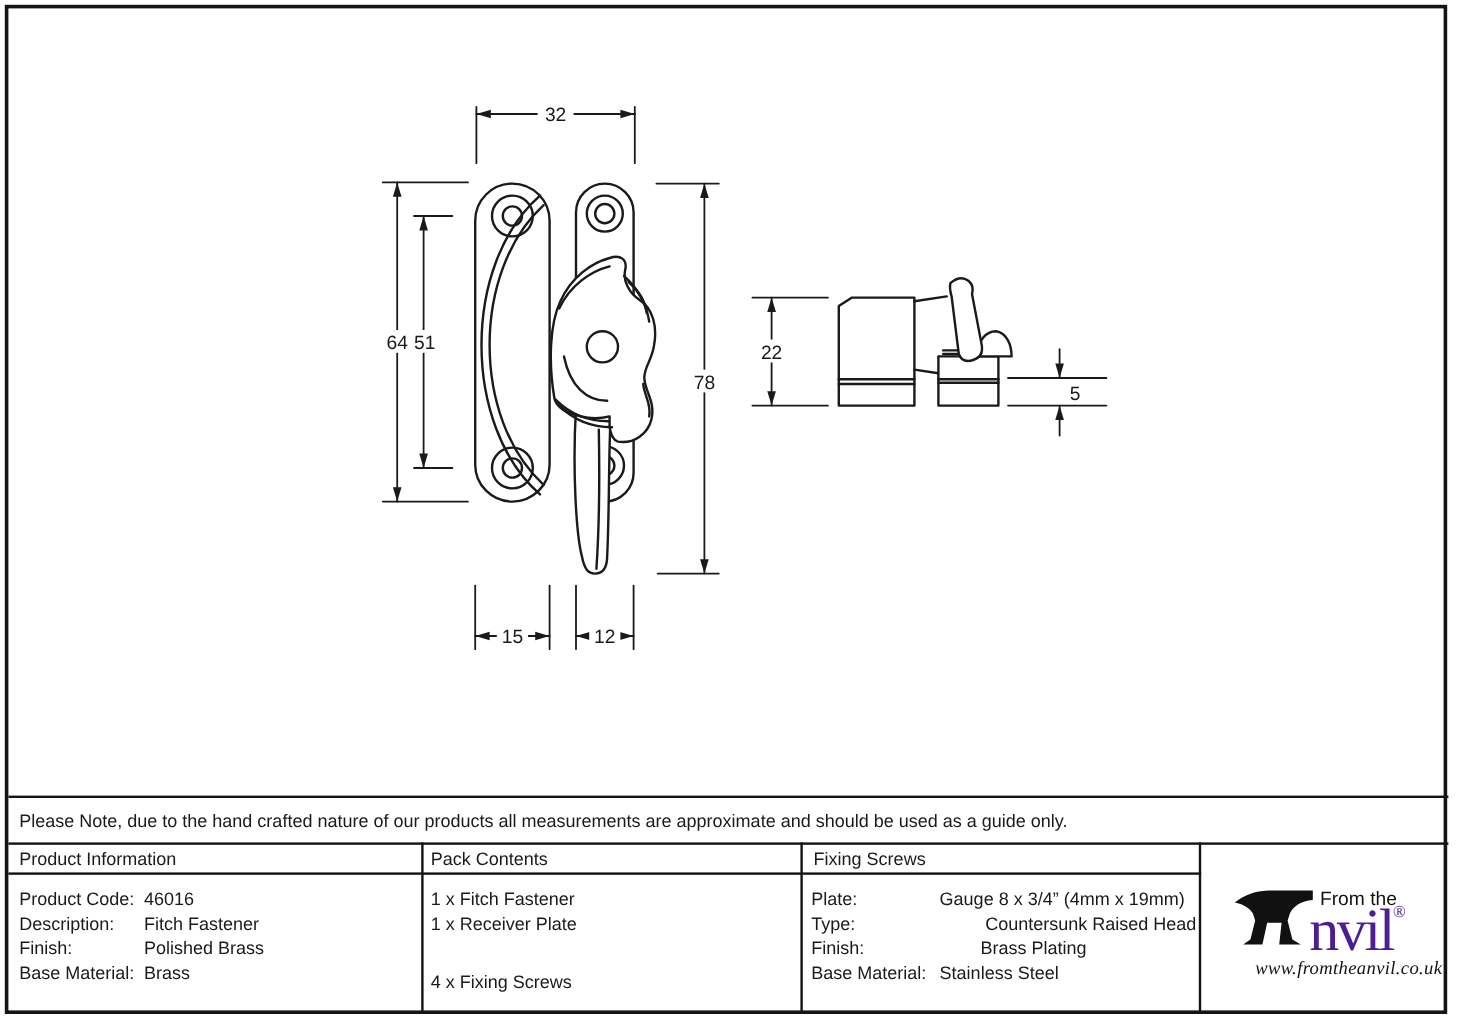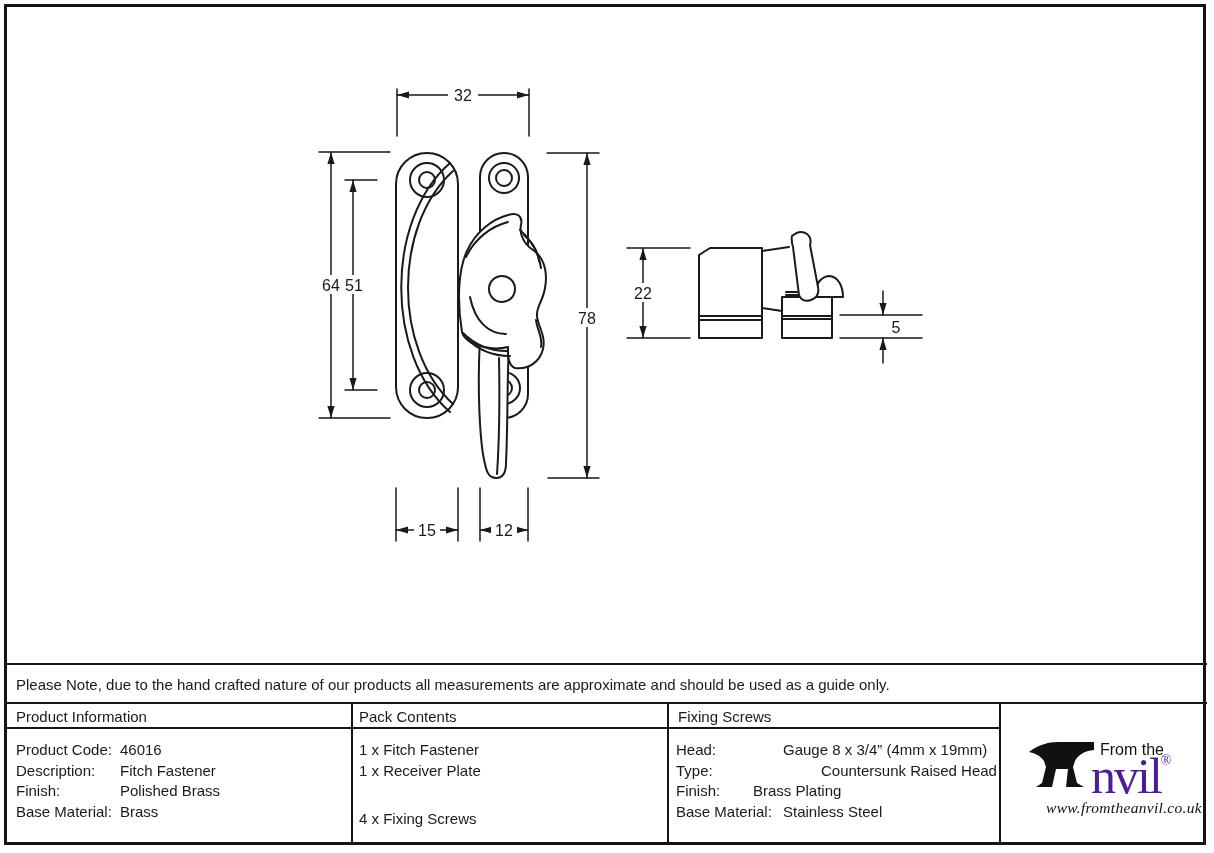--- a/index.html
+++ b/index.html
@@ -158,26 +158,26 @@
 <div class="txt" style="left:120px;top:762px;">Fitch Fastener</div>
 <div class="txt" style="left:16px;top:782px;">Finish:</div>
 <div class="txt" style="left:120px;top:782px;">Polished Brass</div>
 <div class="txt" style="left:16px;top:803px;">Base Material:</div>
 <div class="txt" style="left:120px;top:803px;">Brass</div>
 
 <div class="txt" style="left:359px;top:741px;">1 x Fitch Fastener</div>
 <div class="txt" style="left:359px;top:762px;">1 x Receiver Plate</div>
 <div class="txt" style="left:359px;top:782px;margin-top:28px;">4 x Fixing Screws</div>
 
-<div class="txt" style="left:676px;top:741px;">Head:</div>
+<div class="txt" style="left:676px;top:741px;">Plate:</div>
 <div class="txt" style="left:783px;top:741px;">Gauge 8 x 3/4” (4mm x 19mm)</div>
 <div class="txt" style="left:676px;top:762px;">Type:</div>
 <div class="txt" style="left:821px;top:762px;">Countersunk Raised Head</div>
 <div class="txt" style="left:676px;top:782px;">Finish:</div>
-<div class="txt" style="left:753px;top:782px;">Brass Plating</div>
+<div class="txt" style="left:817px;top:782px;">Brass Plating</div>
 <div class="txt" style="left:676px;top:803px;">Base Material:</div>
 <div class="txt" style="left:783px;top:803px;">Stainless Steel</div>
 
 <svg width="68" height="56" viewBox="0 0 68 56" style="left:1028px;top:737px;" fill="#111111" stroke="none">
   <path d="M 1,15 C 10,8 20,5 30,5 L 66,5 L 66,13 C 56,14 50,18 47,24 L 45,30 L 49,46 L 56,50 L 38,50 L 40,32 L 28,32 L 24,50 L 8,50 L 14,46 L 18,30 L 16,24 C 12,18 6,16 1,15 Z"></path>
 </svg>
 <div class="logo-fromthe">From the</div>
 <div class="logo-nvil"><span>nvil</span><sup class="logo-reg">®</sup></div>
 <div class="logo-url">www.fromtheanvil.co.uk</div>
 

